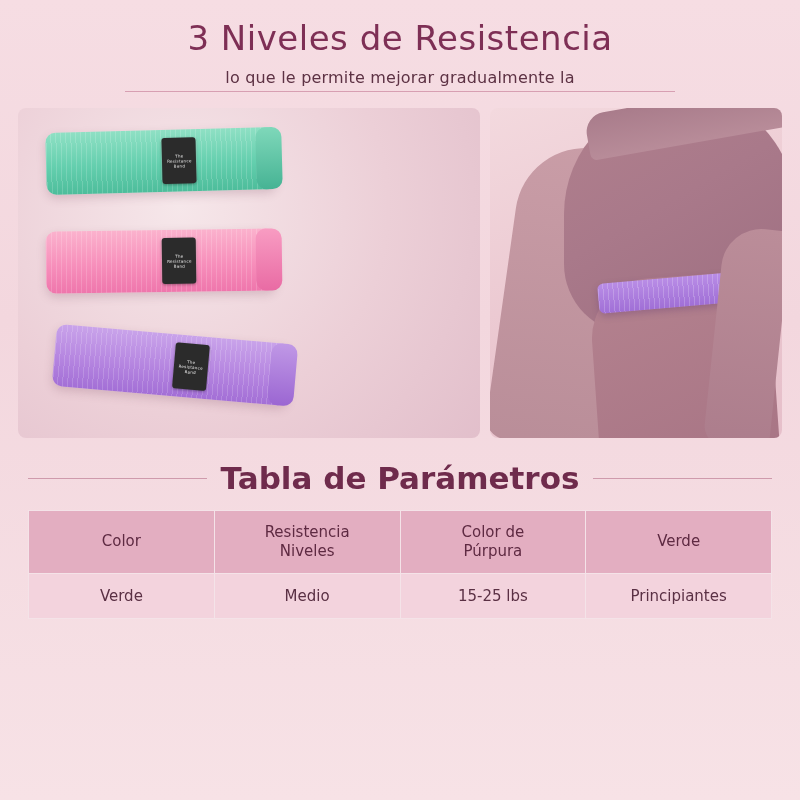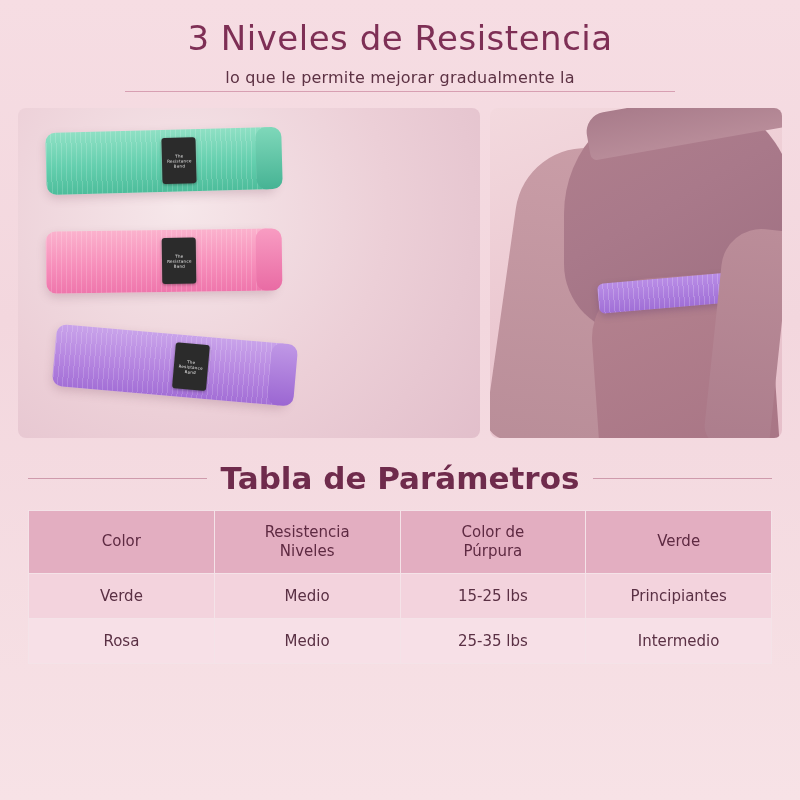--- a/index.html
+++ b/index.html
@@ -326,23 +326,17 @@
           </th>
         </tr>
       </thead>
       <tbody>
         <tr class="odd">
           <td>Verde</td>
           <td>Medio</td>
           <td>15-25 lbs</td>
           <td>Principiantes</td>
         </tr>
-        <tr class="even">
-          <td>Rosa</td>
-          <td>Medio</td>
-          <td>25-35 lbs</td>
-          <td>Intermedio</td>
-        </tr>
       </tbody>
     </table>
   </div>
 
 </div>
 
 </body></html>

